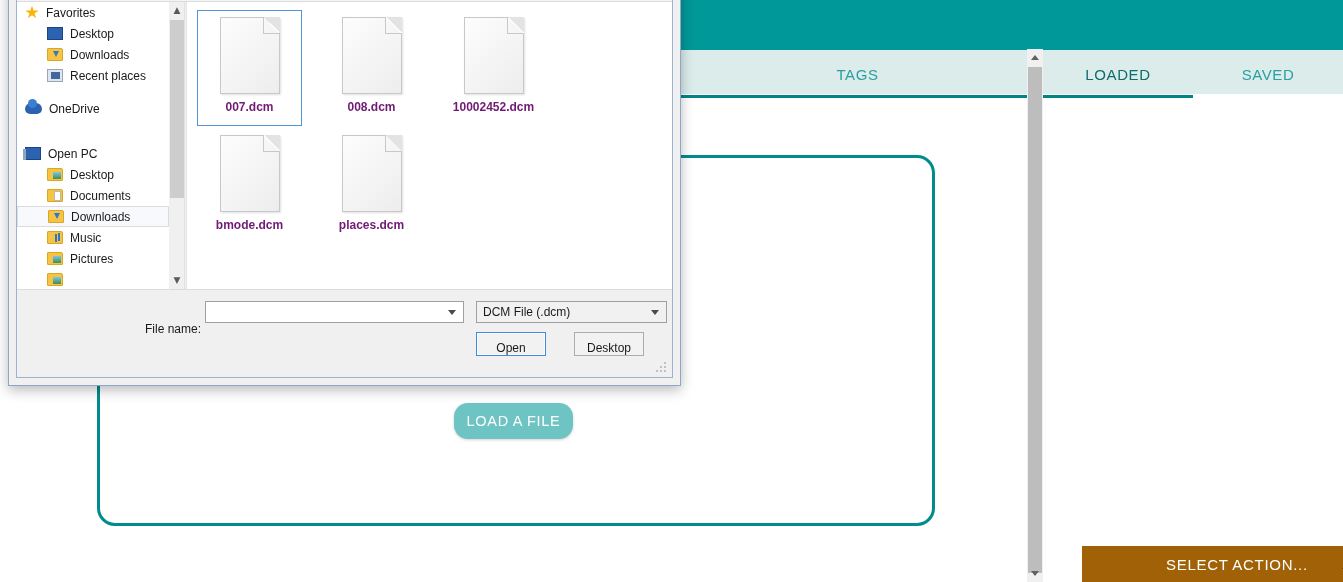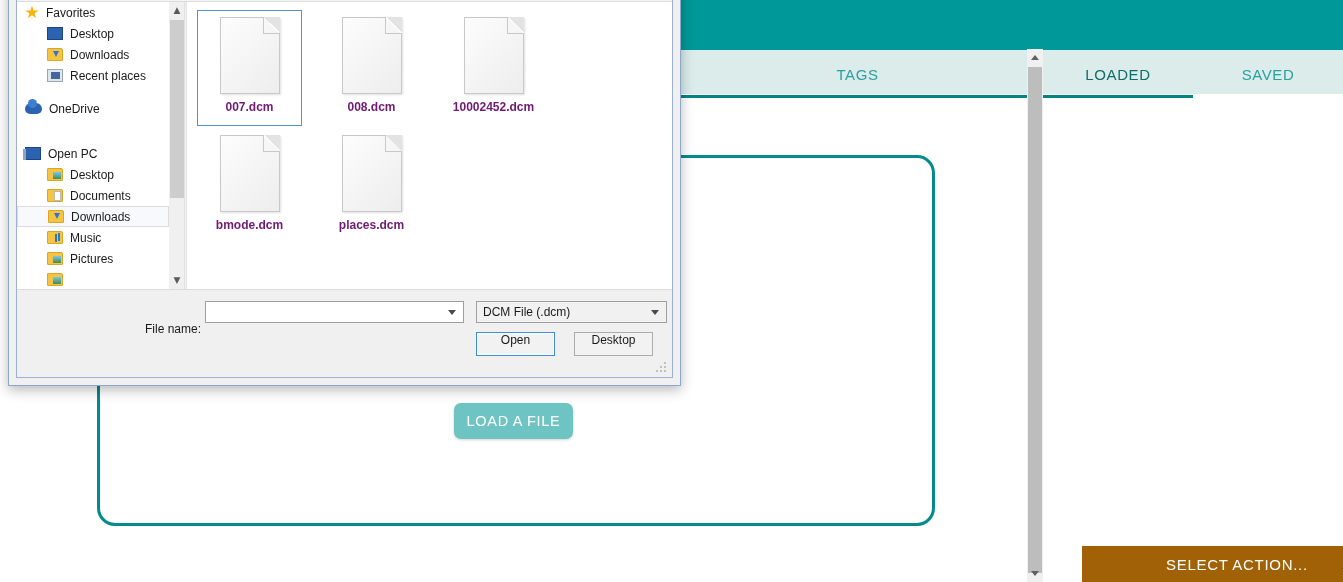--- a/index.html
+++ b/index.html
@@ -52,21 +52,21 @@
     position:absolute;left:1px;top:18px;width:14px;height:506px;background:#bdbdbd;cursor:pointer;
   }
 
   
   #dropzone{
     position:absolute;left:97px;top:155px;width:832px;height:365px;
     border:3px solid #008c8c;border-radius:18px;background:transparent;
   }
   #load-a-file-button{
     position:absolute;left:454px;top:403px;width:119px;height:36px;
-    background:#6ec3c3;color:#ffffff;border:none;border-radius:7px;
+    background:#6ec3c3;color:#ffffff;border:none;border-radius:14px;
     font-size:14.5px;letter-spacing:.7px;font-family:"Liberation Sans", sans-serif;
     display:flex;align-items:center;justify-content:center;cursor:pointer;
     box-shadow:0 1px 3px rgba(0,0,0,.18);
   }
 
   
   #select-action-bar{
     position:absolute;left:1043px;top:546px;width:300px;height:36px;
     background:#a16207;color:#ffffff;display:flex;align-items:center;
     cursor:pointer;user-select:none;margin-left:39px;
@@ -189,24 +189,24 @@
     position:absolute;left:459px;top:11px;width:191px;height:22px;
     background:#f1f1f1;border:1px solid #a0a0a0;box-sizing:border-box;
     display:flex;align-items:center;cursor:pointer;
   }
   #filetype-text{font-size:12px;color:#1a1a1a;margin-left:6px;}
   #filetype-caret{
     position:absolute;right:7px;top:8px;width:0;height:0;
     border-left:4px solid transparent;border-right:4px solid transparent;border-top:5px solid #4a4a4a;
   }
   .dlg-button{
-    position:absolute;top:42px;width:79px;height:24px;
+    position:absolute;top:42px;width:70px;height:24px;
     background:#f2f2f2;border:1px solid #acacac;box-sizing:border-box;
     font-size:12px;color:#1a1a1a;font-family:"Liberation Sans", sans-serif;
-    display:flex;align-items:flex-start;justify-content:center;cursor:pointer;
+    display:flex;align-items:flex-end;justify-content:center;cursor:pointer;
   }
   #open-button{left:459px;border:1px solid #3c8ddc;box-shadow:inset 0 0 0 1px #ffffff;}
   #cancel-button{left:557px;}
   #resize-grip{position:absolute;right:4px;bottom:3px;width:12px;height:12px;opacity:.55;}
   .grip-dot{position:absolute;width:2px;height:2px;background:#9a9a9a;}
 </style>
 </head>
 <body>
 
 <div id="app-window">

